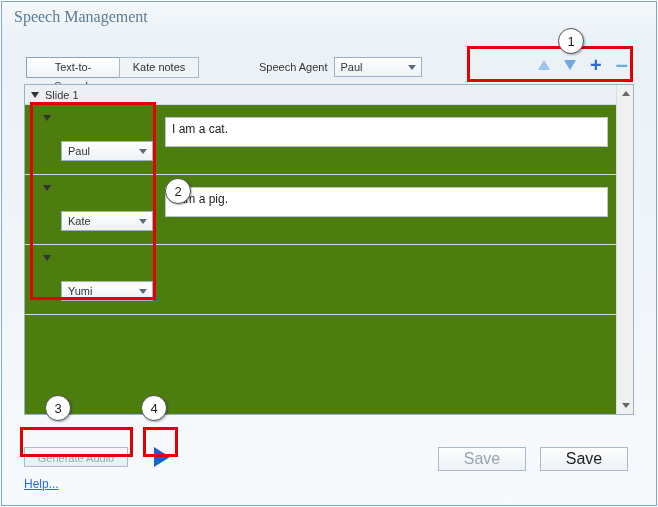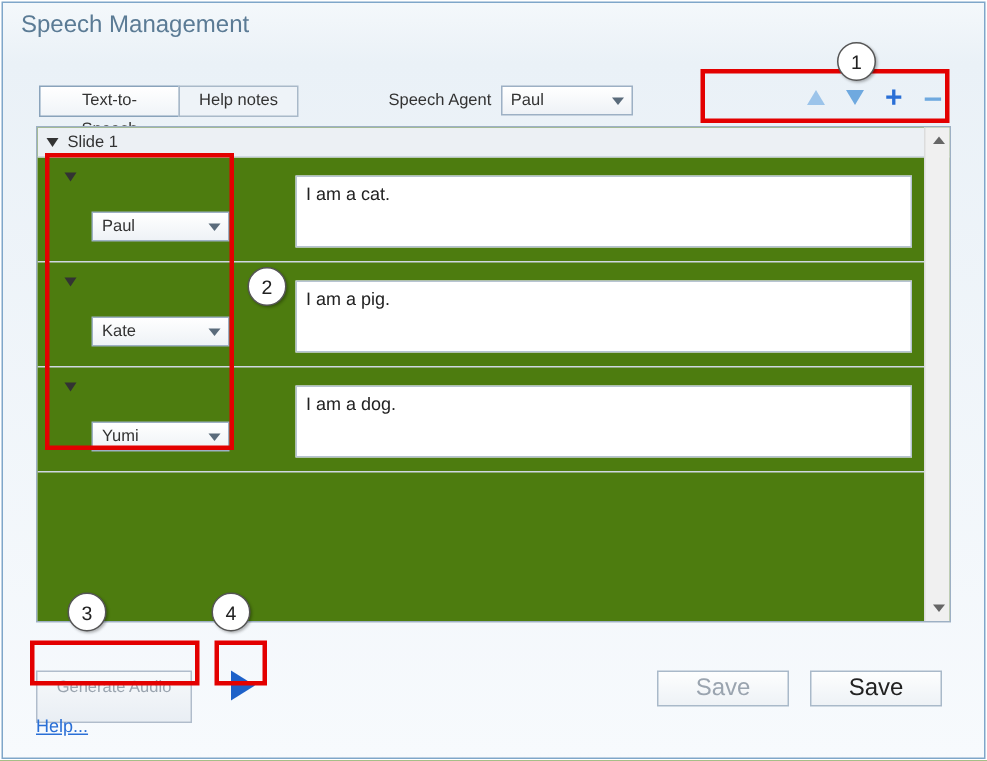--- a/index.html
+++ b/index.html
@@ -5,21 +5,21 @@
   * { box-sizing: border-box; margin: 0; padding: 0; font-family: "Segoe UI", Tahoma, sans-serif; }
   body { width: 658px; height: 507px; background: #fff; position: relative; }
   .window {
     width: 656px; height: 505px; margin: 1px;
     background: linear-gradient(to bottom, #f4f8fb 0%, #eaf1f7 8%, #f7fafd 100%);
     border: 1px solid #7fa6c9;
     position: relative;
   }
   .titlebar {
     height: 34px; padding: 6px 12px 0 12px;
-    color: #5b7b95; font-size: 16px; font-weight: 400;
+    color: #5b7b95; font-size: 16px; font-weight: 400; font-family: Liberation Serif, serif;
   }
 
   .toolbar-row {
     position: absolute; top: 53px; left: 24px; right: 22px; height: 24px;
     display: flex; align-items: center;
   }
   .tabs { display: flex; }
   .tab {
     font-size: 11px; color: #333; background: #eef3f8;
     border: 1px solid #a9b9c9; height: 21px; line-height: 19px;
@@ -97,30 +97,30 @@
     border-bottom:1px solid #cfd8e2; height:70px; position:relative;
   }
   .entry .disclose {
     position:absolute; top:10px; left:18px;
     width:0;height:0;border-left:4px solid transparent;border-right:4px solid transparent;border-top:6px solid #333;
   }
   .voice-select {
     position:absolute; top:36px; left:36px; width:92px;
   }
   .text-input {
-    position:absolute; top:12px; left:140px; right:8px; height:48px;
+    position:absolute; top:12px; left:140px; right:8px; height:30px;
     border:1px solid #b7c4d2; background:#fff; font-size:12px; color:#222;
-    padding:4px 6px; resize:none; overflow:hidden;margin-left:32px;
+    padding:4px 6px; resize:none; overflow:hidden;
   }
 
   .bottom-bar {
     position:absolute; left:20px; right:20px; bottom:14px; height:62px;
   }
   .gen-btn {
-    position:absolute; top:18px; left:2px; width:104px; height:35px;
+    position:absolute; top:18px; left:2px; width:104px; height:20px;
     border:1px solid #b0bccb; background:linear-gradient(#f7f9fb,#e9eef4);
     font-size:11px; color:#9aa4af; text-align:center; line-height:20px;
   }
   .play-btn {
     position:absolute; top:16px; left:128px; width:24px; height:24px;
     display:flex; align-items:center; justify-content:center; cursor:pointer;
   }
   .play-btn span{
     width:0;height:0;border-top:10px solid transparent;border-bottom:10px solid transparent;border-left:16px solid #1e61c9;
   }
@@ -138,21 +138,21 @@
 </head>
 <body>
 
 <div class="window">
 
   <div class="titlebar">Speech Management</div>
 
   <div class="toolbar-row">
     <div class="tabs">
       <div class="tab active">Text-to-Speech</div>
-      <div class="tab">Help notes</div>
+      <div class="tab">Kate notes</div>
     </div>
     <div class="agent-wrap">
       <span class="agent-label">Speech Agent</span>
       <div class="select agent-select">Paul</div>
     </div>
     <div class="glyph-row">
       <div class="arrow-up"></div>
       <div class="arrow-down"></div>
       <div class="plus">+</div>
       <div class="minus">–</div>
@@ -172,21 +172,20 @@
           <textarea class="text-input" style="">I am a cat.</textarea>
         </div>
         <div class="entry">
           <span class="disclose"></span>
           <div class="select voice-select">Kate</div>
           <textarea class="text-input" style="">I am a pig.</textarea>
         </div>
         <div class="entry">
           <span class="disclose"></span>
           <div class="select voice-select">Yumi</div>
-          <textarea class="text-input" style="">I am a dog.</textarea>
         </div>
       </div>
     </div>
     <div class="scrollbar-v">
       <div class="scroll-arrow top">
           <span></span>
         </div>
       <div class="scroll-arrow bot">
           <span></span>
         </div>

